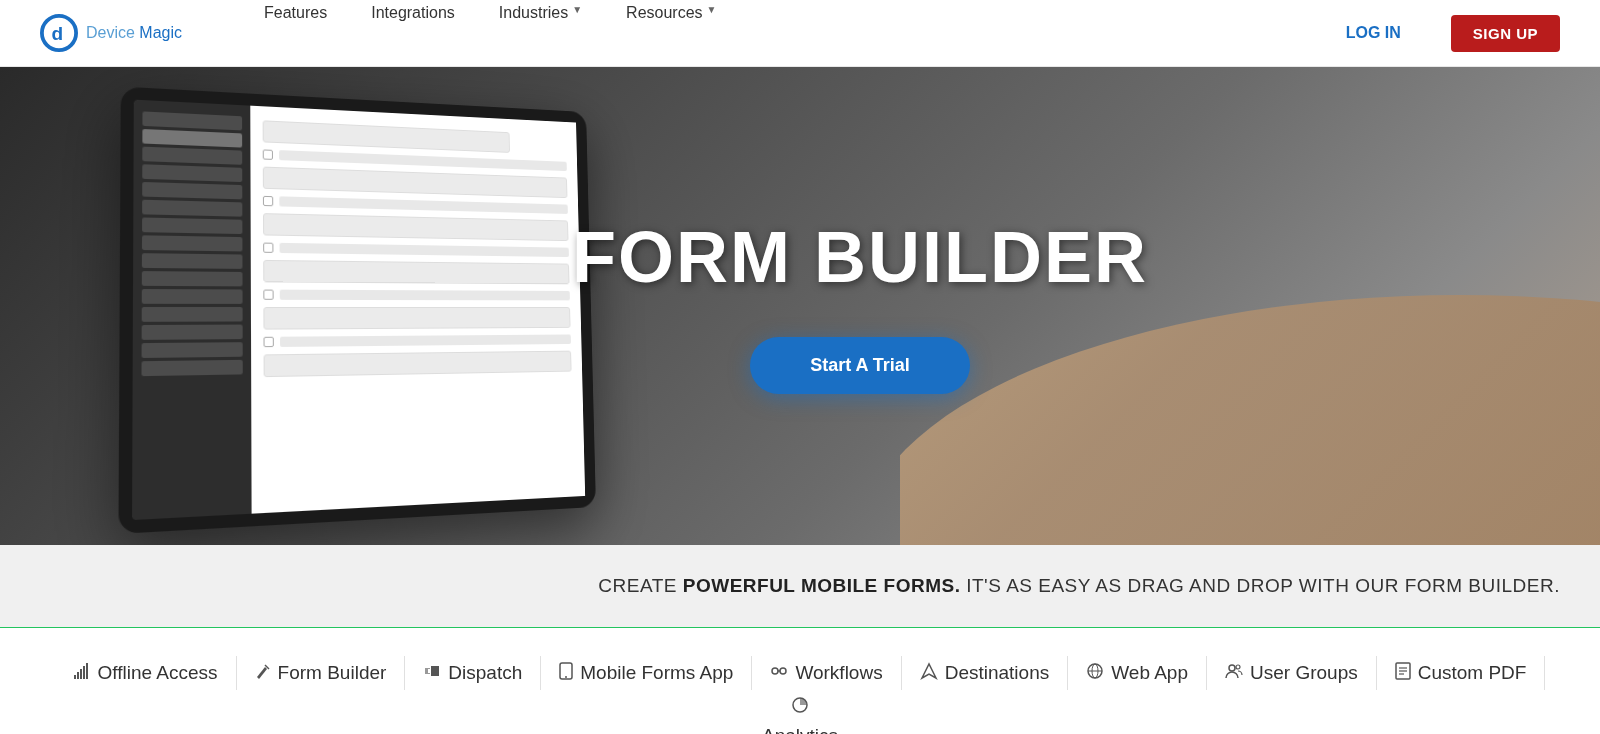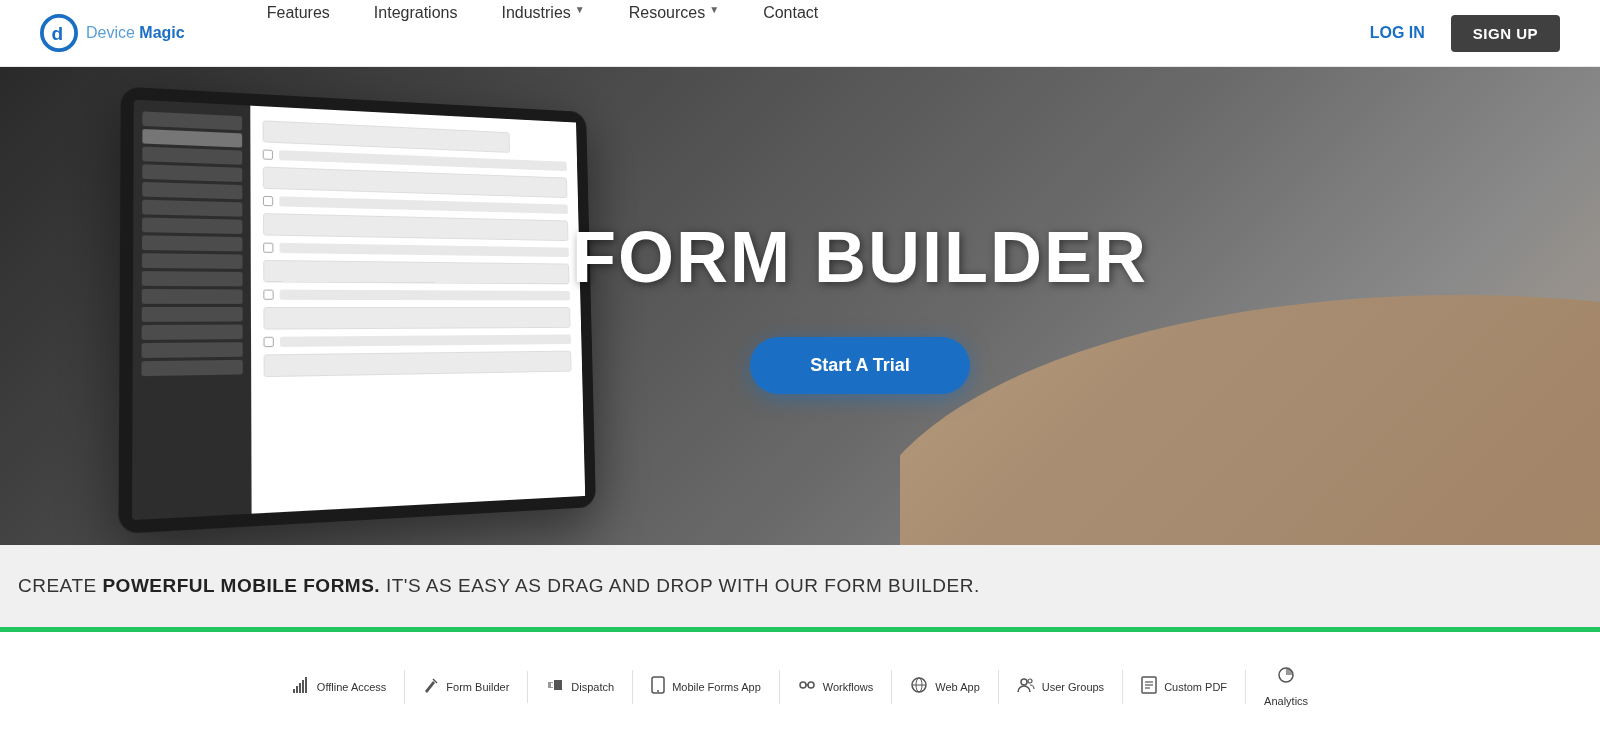--- a/index.html
+++ b/index.html
@@ -21,21 +21,21 @@
       align-items: center;
       gap: 8px;
       margin-right: 60px;
       text-decoration: none;
     }
     .logo-icon {
       width: 38px;
       height: 38px;
     }
     .logo-device { color: #5a9fd4; }
-    .logo-magic { color: #1a6fc4; font-weight: 700; }
+    .logo-magic { color: #1a6fc4; font-weight: 400; }
     .nav-links {
       display: flex;
       align-items: center;
       gap: 0;
       flex: 1;
     }
     .nav-link {
       color: #333;
       text-decoration: none;
       font-size: 16px;
@@ -59,29 +59,30 @@
     .btn-login {
       color: #1a6fc4;
       font-size: 16px;
       font-weight: 700;
       text-decoration: none;
       padding: 0 10px;
       cursor: pointer;
       text-align: right;
     }
     .btn-signup {
-      background: #404040;
+      background: #b91c1c;
       color: #fff;
       font-size: 15px;
       font-weight: 700;
       border: none;
       padding: 10px 22px;
       border-radius: 4px;
       cursor: pointer;
       letter-spacing: 0.5px;
+      margin-left: 24px;
     }
 
     
     .hero {
       position: relative;
       height: 478px;
       overflow: hidden;
       display: flex;
       align-items: center;
       justify-content: center;
@@ -192,23 +193,23 @@
       border: none;
       padding: 18px 60px;
       border-radius: 50px;
       cursor: pointer;
       box-shadow: 0 4px 20px rgba(26,111,196,0.5);
     }
 
     
     .tagline-strip {
       background: #f0f0f0;
-      padding: 30px 18px;
-      text-align: left;
-      border-bottom: 5px solid #22c55e;
+      padding: 30px 40px;
+      text-align: right;
+      border-bottom: 1px solid #22c55e;
     }
     .tagline-text {
       font-size: 19px;
       color: #333;
       letter-spacing: 0.5px;
     }
     .tagline-bold { font-weight: 800; color: #222; }
 
     
     .feature-bar {
@@ -220,21 +221,21 @@
       gap: 0;
       flex-wrap: wrap;
     }
     .feature-item {
       display: flex;
       align-items: center;
       gap: 7px;
       padding: 6px 18px;
       cursor: pointer;
       color: #333;
-      font-size: 11px;
+      font-size: 19px;
       text-decoration: none;
       border-right: 1px solid #e0e0e0;
     }
     .feature-item:last-child { border-right: none; flex-direction: column; }
     .feature-icon {
       font-size: 16px;
       color: #555;
     }
   </style>
 </head>
@@ -259,23 +260,20 @@
     <a class="nav-link" href="#">
       <span>Integrations</span>
     </a>
     <a class="nav-link" href="#">
       <span>Industries</span>
       <span class="chevron">▼</span>
     </a>
     <a class="nav-link" href="#">
       <span>Resources</span>
       <span class="chevron">▼</span>
-    </a>
-    <a class="nav-link" href="#">
-      <span>Contact</span>
     </a>
   </div>
 
   <div class="nav-right">
     <a class="btn-login" href="#">LOG IN</a>
     <button class="btn-signup">SIGN UP</button>
   </div>
 </nav>
 
 <section class="hero">
@@ -381,20 +379,26 @@
     <a class="feature-item" href="#">
       <span class="feature-icon"><svg width="18" height="18" viewBox="0 0 18 18">
           <circle cx="5" cy="9" r="3" fill="none" stroke="#555" stroke-width="1.5"></circle>
           <circle cx="13" cy="9" r="3" fill="none" stroke="#555" stroke-width="1.5"></circle>
           <line x1="8" y1="9" x2="10" y2="9" stroke="#555" stroke-width="1.5"></line>
         </svg></span>
       <span>Workflows</span>
     </a>
     <a class="feature-item" href="#">
       <span class="feature-icon"><svg width="18" height="18" viewBox="0 0 18 18">
+          <path d="M2 16L9 2l7 14-7-4-7 4z" fill="none" stroke="#555" stroke-width="1.5"></path>
+        </svg></span>
+      <span>Destinations</span>
+    </a>
+    <a class="feature-item" href="#">
+      <span class="feature-icon"><svg width="18" height="18" viewBox="0 0 18 18">
           <circle cx="9" cy="9" r="7" fill="none" stroke="#555" stroke-width="1.5"></circle>
           <ellipse cx="9" cy="9" rx="3" ry="7" fill="none" stroke="#555" stroke-width="1"></ellipse>
           <line x1="2" y1="9" x2="16" y2="9" stroke="#555" stroke-width="1"></line>
         </svg></span>
       <span>Web App</span>
     </a>
     <a class="feature-item" href="#">
       <span class="feature-icon"><svg width="18" height="18" viewBox="0 0 18 18">
           <circle cx="7" cy="6" r="3" fill="none" stroke="#555" stroke-width="1.5"></circle>
           <path d="M1 16c0-3.3 2.7-6 6-6s6 2.7 6 6" fill="none" stroke="#555" stroke-width="1.5"></path>

